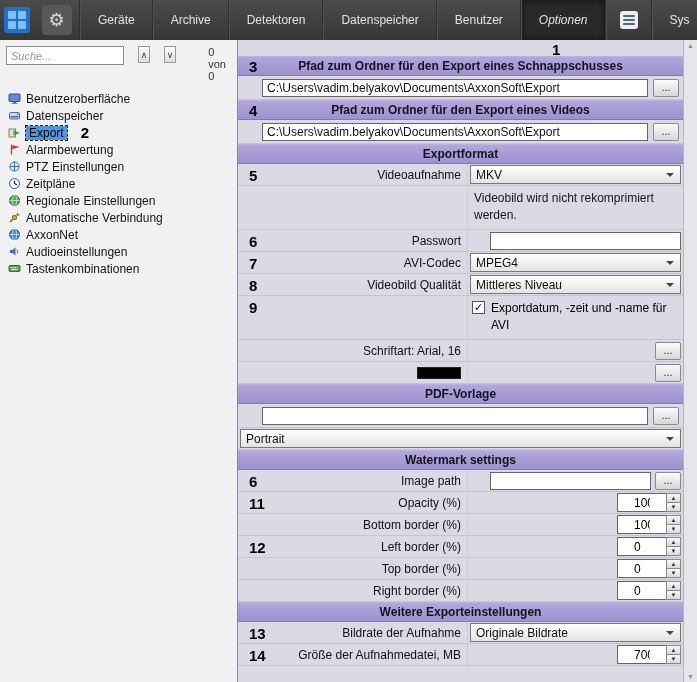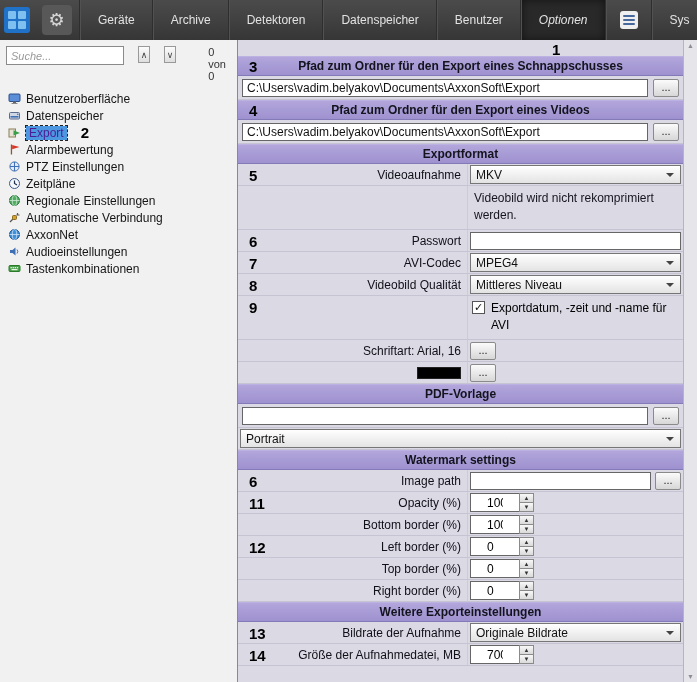--- a/index.html
+++ b/index.html
@@ -38,49 +38,49 @@
                 padding:0 4px;font-family:inherit;background:#fff;}
   .search-input::placeholder{font-style:italic;color:#9a9a9a;}
   .nav-btn{width:18px;height:17px;border:1px solid #999;background:linear-gradient(#fcfcfc,#dedede);
            font-size:9px;display:flex;align-items:center;justify-content:center;padding:0;color:#444;}
   .count{font-size:11px;color:#333;margin-left:18px;}
   .tree{list-style:none;margin:20px 0 0;padding:0;}
   .tree-item{display:flex;align-items:center;gap:5px;height:17px;padding-left:8px;
              font-size:12px;color:#151515;}
   .ticon{width:13px;height:13px;flex:0 0 13px;display:inline-flex;}
   .ticon svg{width:13px;height:13px;}
-  .sel-box{background:#4d96e0;color:#4c1d95;outline:1px dashed #222;padding:0 3px;}
+  .sel-box{background:#4d96e0;color:#000000;outline:1px dashed #222;padding:0 3px;}
   .ann{font-weight:bold;font-size:15px;color:#000;}
   .ann-2{margin-left:9px;}
   .ann-1{position:absolute;top:1px;left:314px;}
 
   
   .main{flex:1;position:relative;background:#dbd9e4;overflow:hidden;}
   .content{margin-top:16px;}
   .header-row{height:20px;background:linear-gradient(#b2a6dc,#9e91cf);
               border-top:1px solid #bcb2e2;border-bottom:1px solid #857ab8;display:flex;
               align-items:center;justify-content:center;font-size:12px;font-weight:bold;
               color:#14141e;position:relative;}
   .header-row .num{position:absolute;left:11px;font-size:15px;}
   .path-row{display:flex;align-items:center;gap:5px;padding:3px 4px;height:24px;
             border-bottom:1px solid #c6c3d3;}
   .textbox{border:1px solid #666;background:#fff;height:18px;font-size:12px;padding:0 4px;
-           font-family:inherit;color:#111;}
+           font-family:inherit;color:#111;margin-left:20px;}
   .path-input{flex:1;min-width:0;}
   .ellipsis-btn{width:26px;height:18px;flex:0 0 26px;border:1px solid #8a8a8a;
                 background:linear-gradient(#fbfbfb,#d7d7d7);border-radius:2px;font-size:11px;
                 line-height:0.4;color:#222;padding:0;font-family:inherit;}
   .field-row{display:flex;border-bottom:1px solid #c6c3d3;min-height:22px;}
   .field-row.tall{height:44px;}
   .label-cell{width:230px;flex:0 0 230px;display:flex;align-items:center;
               justify-content:flex-end;padding-right:6px;position:relative;font-size:12px;
               color:#101018;border-right:1px solid #cdcad9;}
   .label-cell .num{position:absolute;left:11px;top:50%;transform:translateY(-50%);}
   .tall .label-cell .num{top:11px;}
-  .control-cell{flex:1;display:flex;align-items:center;padding:1px 2px;gap:4px;min-width:0;}
+  .control-cell{flex:1;display:flex;align-items:center;padding:1px 2px;gap:4px;min-width:0;justify-content:flex-end;}
   .control-cell.top{align-items:flex-start;padding-top:4px;}
   .combo{flex:1;height:19px;border:1px solid #767676;background:linear-gradient(#fff,#e3e3e3);
          display:flex;align-items:center;padding-left:5px;font-size:12px;color:#111;
          position:relative;min-width:0;}
   .combo-arrow{position:absolute;right:6px;top:7px;width:0;height:0;
                border-left:4px solid transparent;border-right:4px solid transparent;
                border-top:4px solid #444;}
   .full-input{flex:1;min-width:0;}
   .info-text{font-size:12px;color:#15151f;width:220px;line-height:1.4;padding-left:4px;}
   .checkbox{width:13px;height:13px;flex:0 0 13px;border:1px solid #555;background:#fff;

